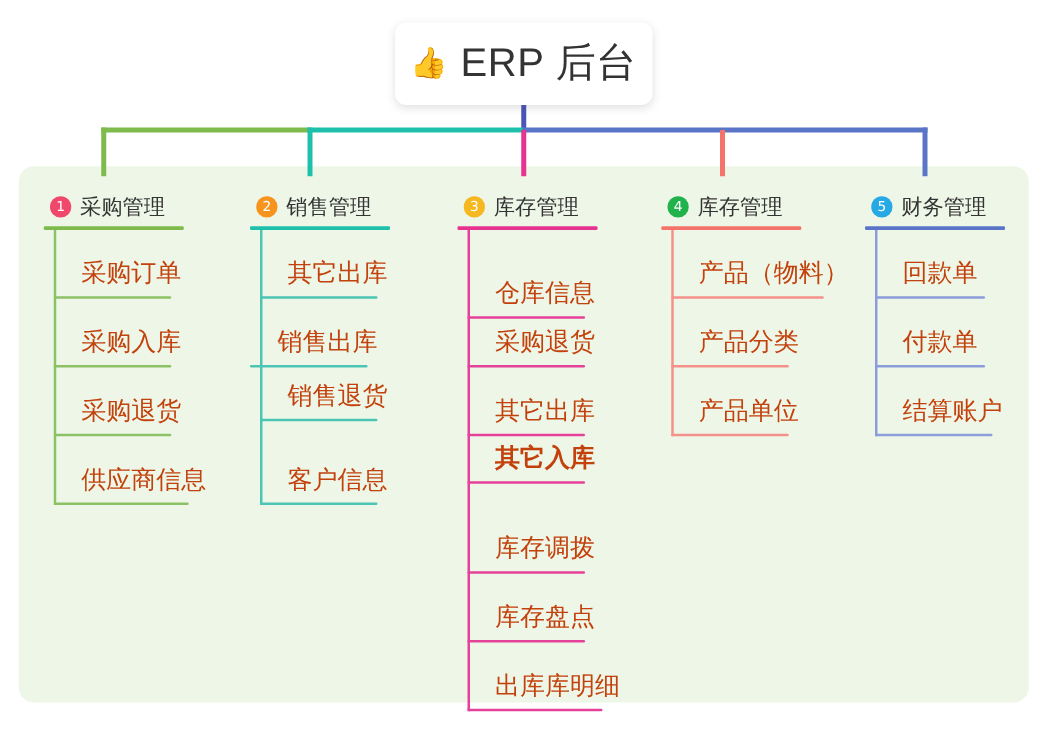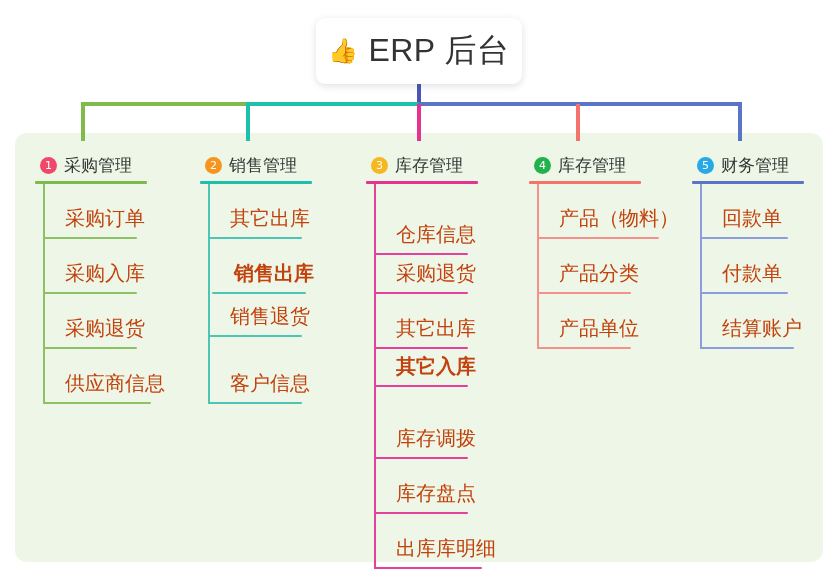--- a/index.html
+++ b/index.html
@@ -185,21 +185,21 @@
     <div class="col-header">
       <span class="badge" style="background: rgb(247, 148, 30);">2</span>
       <span class="col-title">销售管理</span>
       <span class="header-rule" style="width:112px; background:#1ec0ab;"></span>
     </div>
     <div class="stem" style="left:8px; height:220px; background:#4cc5b5;"></div>
     <div class="leaf" style="left:8px; top:38px; width:94px;">
       <span class="leaf-label">其它出库</span>
       <span class="leaf-rule" style="width:94px; background:#4cc5b5;"></span>
     </div>
-    <div class="leaf" style="left:12px; top:93px; width:94px;font-weight:bold;">
+    <div class="leaf" style="left:0; top:93px; width:94px;">
       <span class="leaf-label">销售出库</span>
       <span class="leaf-rule" style="width:94px; background:#4cc5b5;"></span>
     </div>
     <div class="leaf" style="left:8px; top:136px; width:94px;">
       <span class="leaf-label">销售退货</span>
       <span class="leaf-rule" style="width:94px; background:#4cc5b5;"></span>
     </div>
     <div class="leaf" style="left:8px; top:203px; width:94px;">
       <span class="leaf-label">客户信息</span>
       <span class="leaf-rule" style="width:94px; background:#4cc5b5;"></span>

